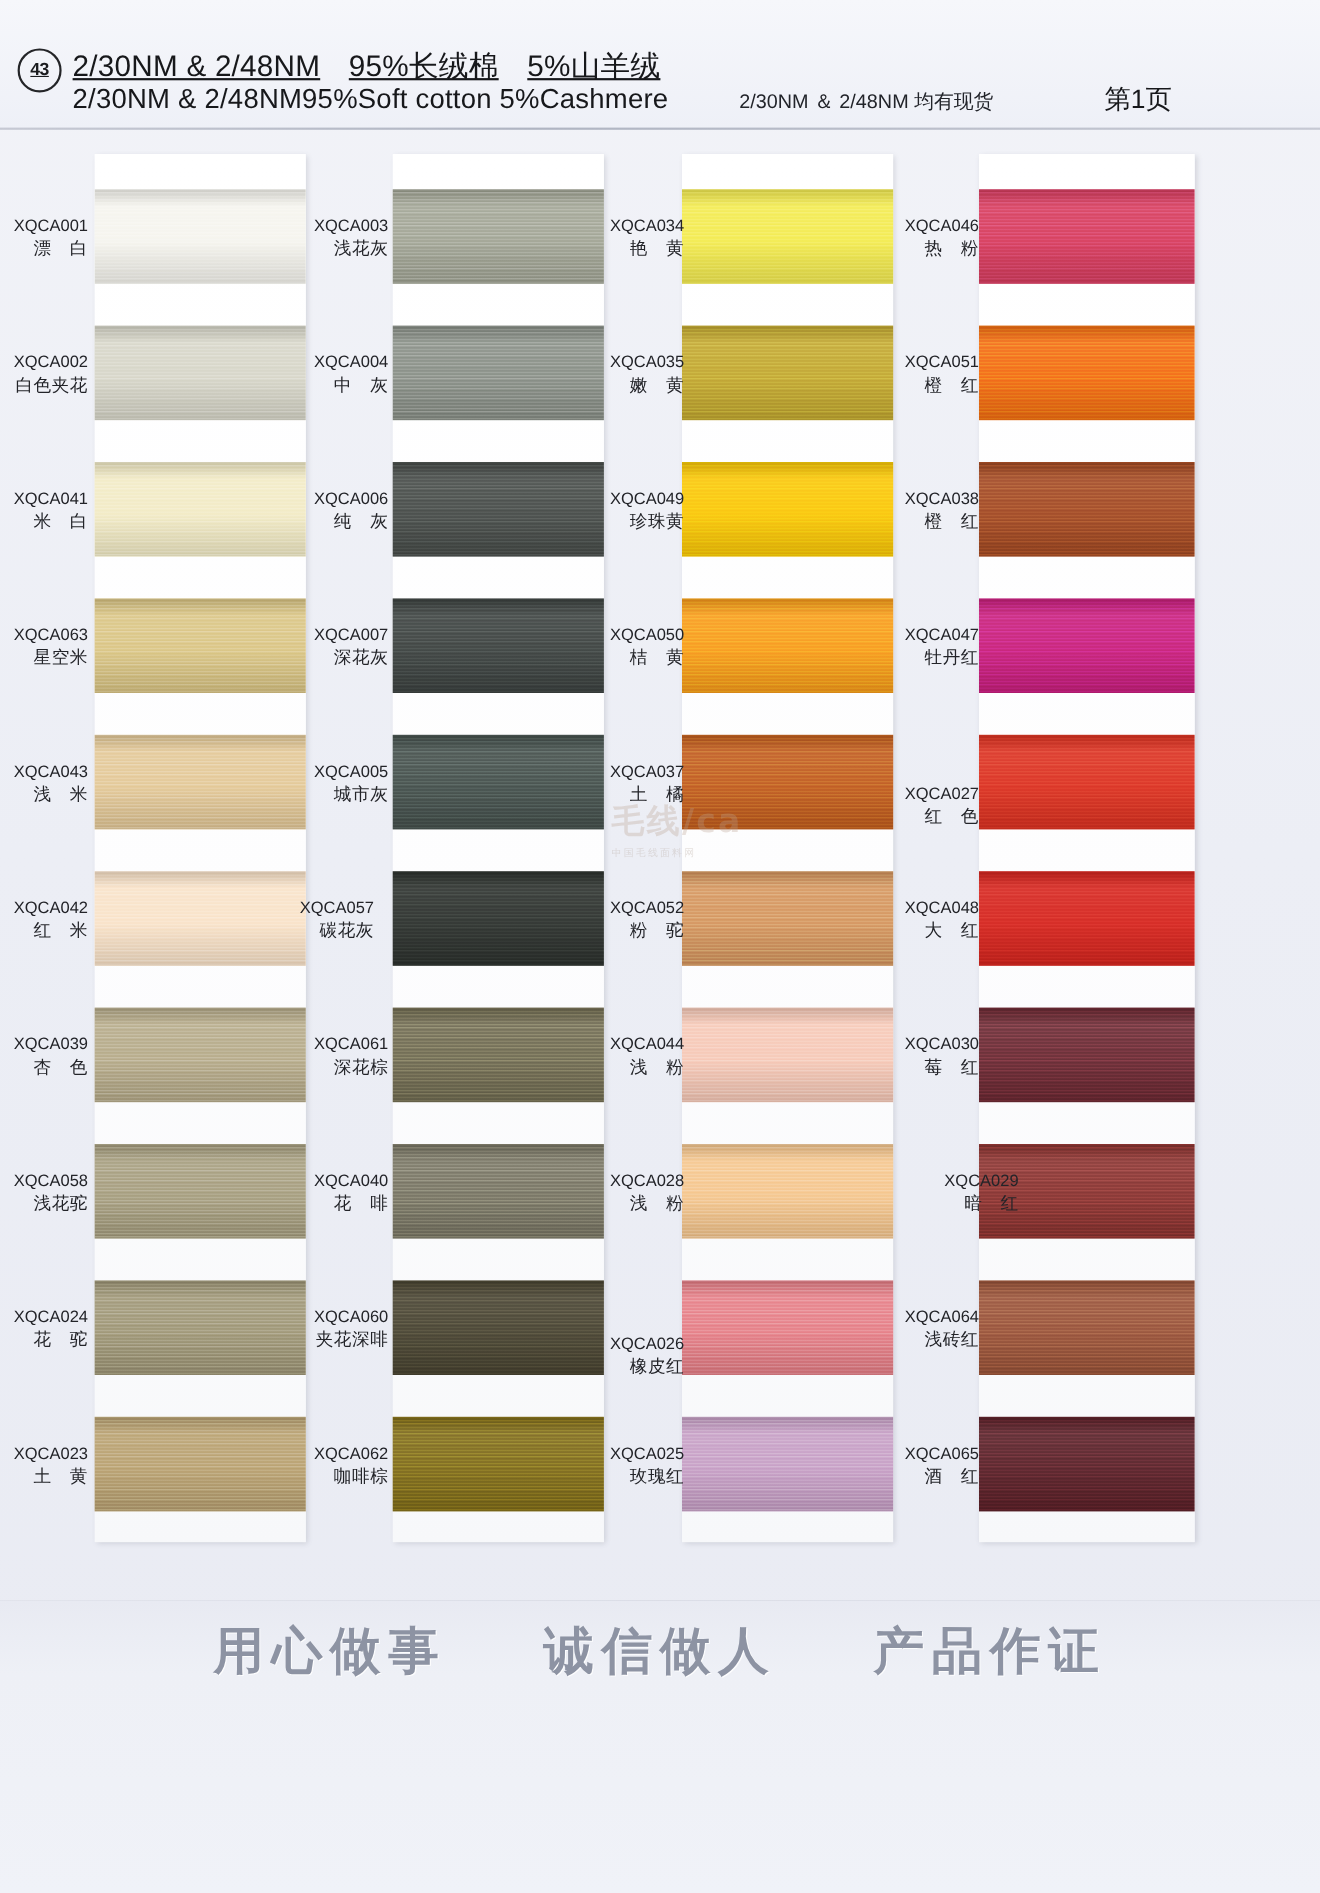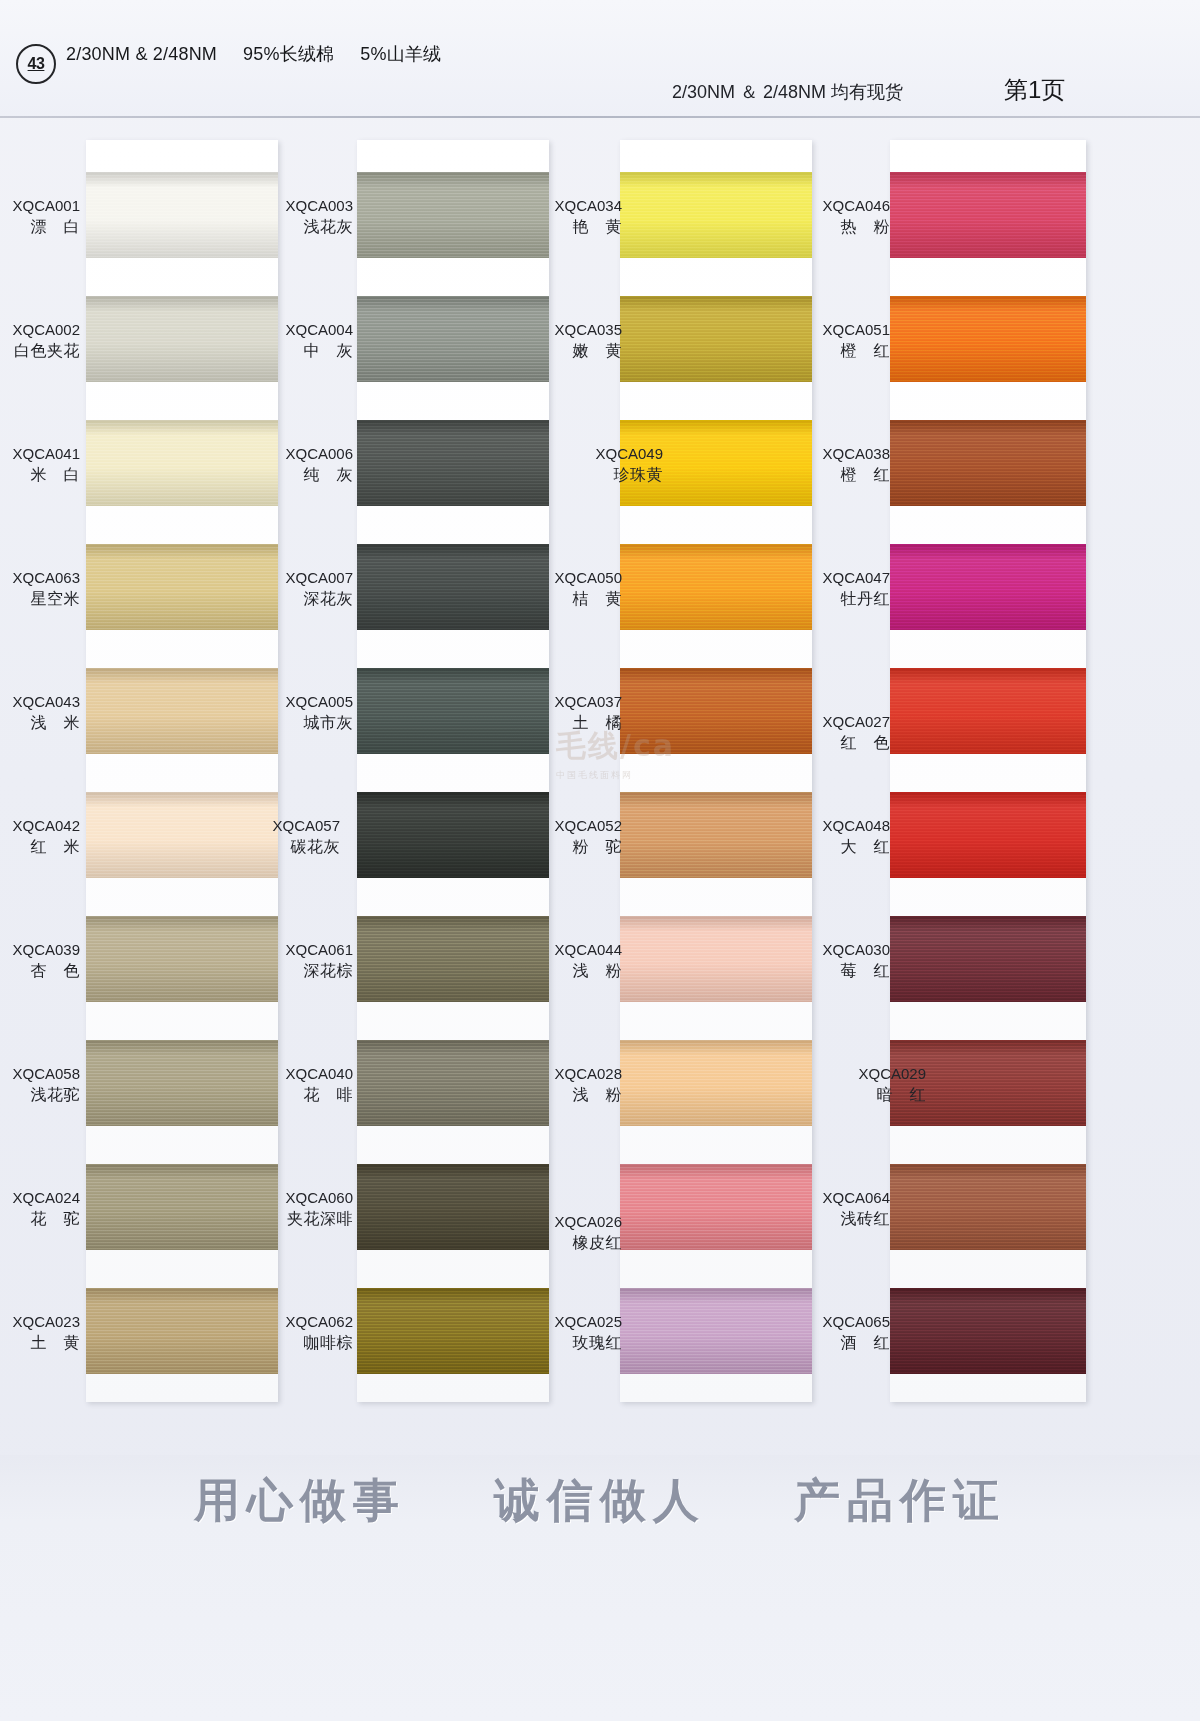--- a/index.html
+++ b/index.html
@@ -28,21 +28,21 @@
   .badge{
     position:absolute;left:16px;top:44px;
     width:36px;height:36px;border:2px solid #242528;border-radius:50%;
     color:#1b1c1f;font-size:16px;font-weight:700;
     display:flex;align-items:center;justify-content:center;
     letter-spacing:-0.5px;
     text-decoration:underline;
   }
   .hdr-l1{
     position:absolute;left:66px;top:42px;
-    font-size:18px;color:#17181b;letter-spacing:.2px;white-space:nowrap;
+    font-size:27px;color:#17181b;letter-spacing:.2px;white-space:nowrap;text-decoration:underline;
   }
   .hdr-l2{
     position:absolute;left:66px;top:76px;
     font-size:25px;color:#17181b;letter-spacing:.2px;white-space:nowrap;
   }
   .hdr-l1 .gap{display:inline-block;width:26px;}
   .hdr-stock{
     position:absolute;left:672px;top:80px;
     font-size:18px;color:#22242a;white-space:nowrap;
   }
@@ -125,20 +125,23 @@
 
 <div class="page">
 
   <div class="header">
     <div class="badge">43</div>
 
     <div class="hdr-l1">
       <span>2/30NM &amp; 2/48NM</span><span class="gap"></span><span>95%长绒棉</span><span class="gap"></span><span>5%山羊绒</span>
     </div>
 
+    <div class="hdr-l2">
+      <span>2/30NM &amp; 2/48NM</span><span class="gap"></span><span>95%Soft cotton 5%Cashmere</span>
+    </div>
 
     <div class="hdr-stock">2/30NM ＆ 2/48NM 均有现货</div>
     <div class="hdr-page">第1页</div>
   </div>
   <div class="hdr-rule"></div>
 
   <div class="board" id="board">
       <div class="card" style="left: 86px; width: 192px; top: 6px; height: 1262px;"></div>
       <div class="swatch" title="XQCA001 漂　白" style="left: 86px; width: 192px; top: 38px; height: 86px; background: rgb(246, 245, 239);"></div>
       <div class="lbl" style="left: 10px; width: 70px; top: 62px;"><span>XQCA001</span><span class="cn">漂　白</span></div>
@@ -180,21 +183,21 @@
       <div class="swatch" title="XQCA060 夹花深啡" style="left: 357px; width: 192px; top: 1030px; height: 86px; background: rgb(75, 70, 51);"></div>
       <div class="lbl" style="left: 283px; width: 70px; top: 1054px;"><span>XQCA060</span><span class="cn">夹花深啡</span></div>
       <div class="swatch" title="XQCA062 咖啡棕" style="left: 357px; width: 192px; top: 1154px; height: 86px; background: rgb(132, 112, 26);"></div>
       <div class="lbl" style="left: 283px; width: 70px; top: 1178px;"><span>XQCA062</span><span class="cn">咖啡棕</span></div>
       <div class="card" style="left: 620px; width: 192px; top: 6px; height: 1262px;"></div>
       <div class="swatch" title="XQCA034 艳　黄" style="left: 620px; width: 192px; top: 38px; height: 86px; background: rgb(244, 236, 84);"></div>
       <div class="lbl" style="left: 552px; width: 70px; top: 62px;"><span>XQCA034</span><span class="cn">艳　黄</span></div>
       <div class="swatch" title="XQCA035 嫩　黄" style="left: 620px; width: 192px; top: 162px; height: 86px; background: rgb(197, 171, 50);"></div>
       <div class="lbl" style="left: 552px; width: 70px; top: 186px;"><span>XQCA035</span><span class="cn">嫩　黄</span></div>
       <div class="swatch" title="XQCA049 珍珠黄" style="left: 620px; width: 192px; top: 286px; height: 86px; background: rgb(251, 201, 8);"></div>
-      <div class="lbl" style="left: 552px; width: 70px; top: 310px; margin-left: 41px;"><span>XQCA049</span><span class="cn">珍珠黄</span></div>
+      <div class="lbl" style="left: 552px; width: 70px; top: 310px;"><span>XQCA049</span><span class="cn">珍珠黄</span></div>
       <div class="swatch" title="XQCA050 桔　黄" style="left: 620px; width: 192px; top: 410px; height: 86px; background: rgb(249, 160, 27);"></div>
       <div class="lbl" style="left: 552px; width: 70px; top: 434px;"><span>XQCA050</span><span class="cn">桔　黄</span></div>
       <div class="swatch" title="XQCA037 土　橘" style="left: 620px; width: 192px; top: 534px; height: 86px; background: rgb(196, 96, 31);"></div>
       <div class="lbl" style="left: 552px; width: 70px; top: 558px;"><span>XQCA037</span><span class="cn">土　橘</span></div>
       <div class="swatch" title="XQCA052 粉　驼" style="left: 620px; width: 192px; top: 658px; height: 86px; background: rgb(215, 154, 99);"></div>
       <div class="lbl" style="left: 552px; width: 70px; top: 682px;"><span>XQCA052</span><span class="cn">粉　驼</span></div>
       <div class="swatch" title="XQCA044 浅　粉" style="left: 620px; width: 192px; top: 782px; height: 86px; background: rgb(247, 203, 186);"></div>
       <div class="lbl" style="left: 552px; width: 70px; top: 806px;"><span>XQCA044</span><span class="cn">浅　粉</span></div>
       <div class="swatch" title="XQCA028 浅　粉" style="left: 620px; width: 192px; top: 906px; height: 86px; background: rgb(246, 201, 147);"></div>
       <div class="lbl" style="left: 552px; width: 70px; top: 930px;"><span>XQCA028</span><span class="cn">浅　粉</span></div>

